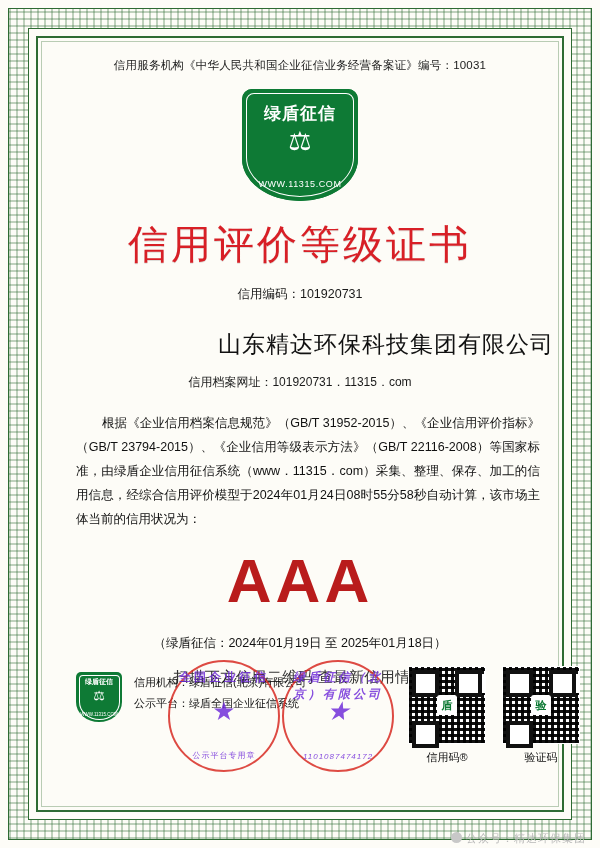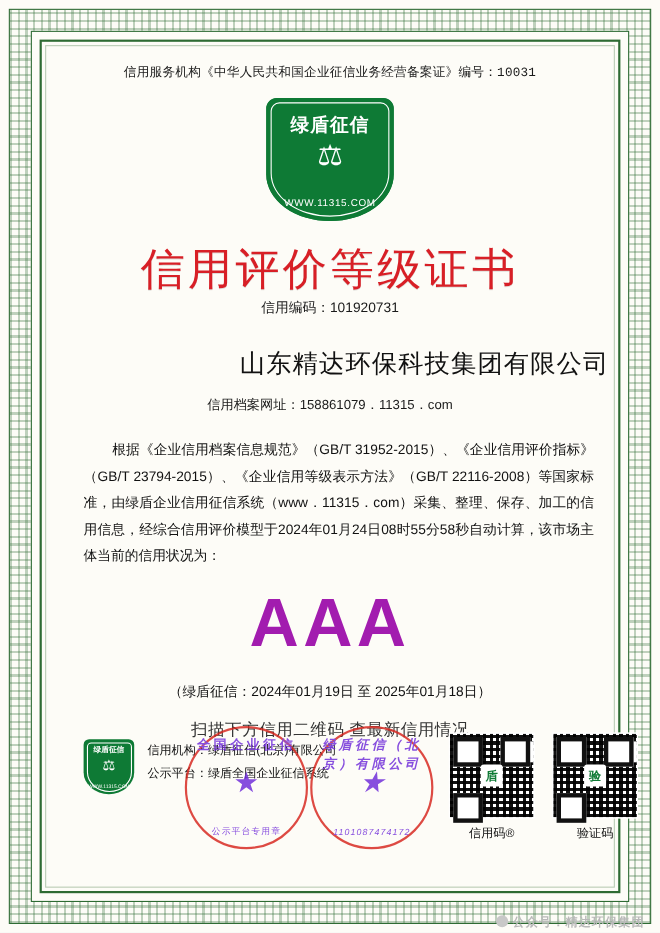--- a/index.html
+++ b/index.html
@@ -58,21 +58,21 @@
     left: 46px; top: 46px; right: 46px; bottom: 46px;
     box-sizing: border-box;
   }
 
   .record-line {
     text-align: center;
     font-size: 11.5px;
     color: #1a1a1a;
     margin-top: 12px;
     letter-spacing: 0.2px;
-    font-family: Liberation Mono, monospace;
+    font-family: Liberation Sans, sans-serif;
   }
 
   
   .shield-wrap {
     display: flex;
     justify-content: center;
     margin-top: 16px;
   }
   .shield {
     position: relative;
@@ -121,20 +121,21 @@
     font-weight: normal;
     letter-spacing: 3px;
     margin-top: 16px;
     text-shadow: 0 1px 0 rgba(0,0,0,0.12);
   }
 
   .credit-no {
     text-align: center;
     font-size: 12.5px;
     color: #1a1a1a;
+    margin-top: 14px;
   }
 
   .company {
     text-align: right;
     font-size: 23px;
     color: #111;
     margin-top: 26px;
     letter-spacing: 1px;
   }
 
@@ -150,21 +151,21 @@
     font-size: 12.5px;
     line-height: 24px;
     color: #111;
     text-align: justify;
     text-justify: inter-ideograph;
   }
   .para .indent { display: inline-block; width: 26px; }
 
   .grade {
     text-align: center;
-    color: #a21caf;
+    color: #b91c1c;
     font-size: 62px;
     font-weight: bold;
     letter-spacing: 4px;
     margin-top: 18px;
     line-height: 64px;
     font-family: "Liberation Sans", sans-serif;
   }
 
   .valid {
     text-align: center;
@@ -319,21 +320,20 @@
     color: #111;
   }
 
   .watermark {
     position: absolute;
     right: 14px;
     bottom: 2px;
     font-size: 11px;
     color: #b9b9b9;
     letter-spacing: 1px;
-    font-weight: bold;
   }
   .wm-dot {
     display: inline-block;
     width: 11px; height: 11px;
     border-radius: 50%;
     background: #c8c8c8;
     margin-right: 4px;
     vertical-align: -1px;
   }
 </style>
@@ -358,21 +358,21 @@
         <div class="shield-url">WWW.11315.COM</div>
       </div>
     </div>
 
     <div class="main-title">信用评价等级证书</div>
 
     <div class="credit-no">信用编码：101920731</div>
 
     <div class="company">山东精达环保科技集团有限公司</div>
 
-    <div class="archive">信用档案网址：158861079．11315．com</div>
+    <div class="archive">信用档案网址：101920731．11315．com</div>
 
     <div class="para"><span class="indent"></span><span>根据《企业信用档案信息规范》（GB/T 31952-2015）、《企业信用评价指标》（GB/T 23794-2015）、《企业信用等级表示方法》（GB/T 22116-2008）等国家标准，由绿盾企业信用征信系统（www．11315．com）采集、整理、保存、加工的信用信息，经综合信用评价模型于2024年01月24日08时55分58秒自动计算，该市场主体当前的信用状况为：</span></div>
 
     <div class="grade">AAA</div>
 
     <div class="valid">（绿盾征信：2024年01月19日 至 2025年01月18日）</div>
 
     <div class="scan-tip">扫描下方信用二维码  查最新信用情况</div>
 
     <div class="bottom">

